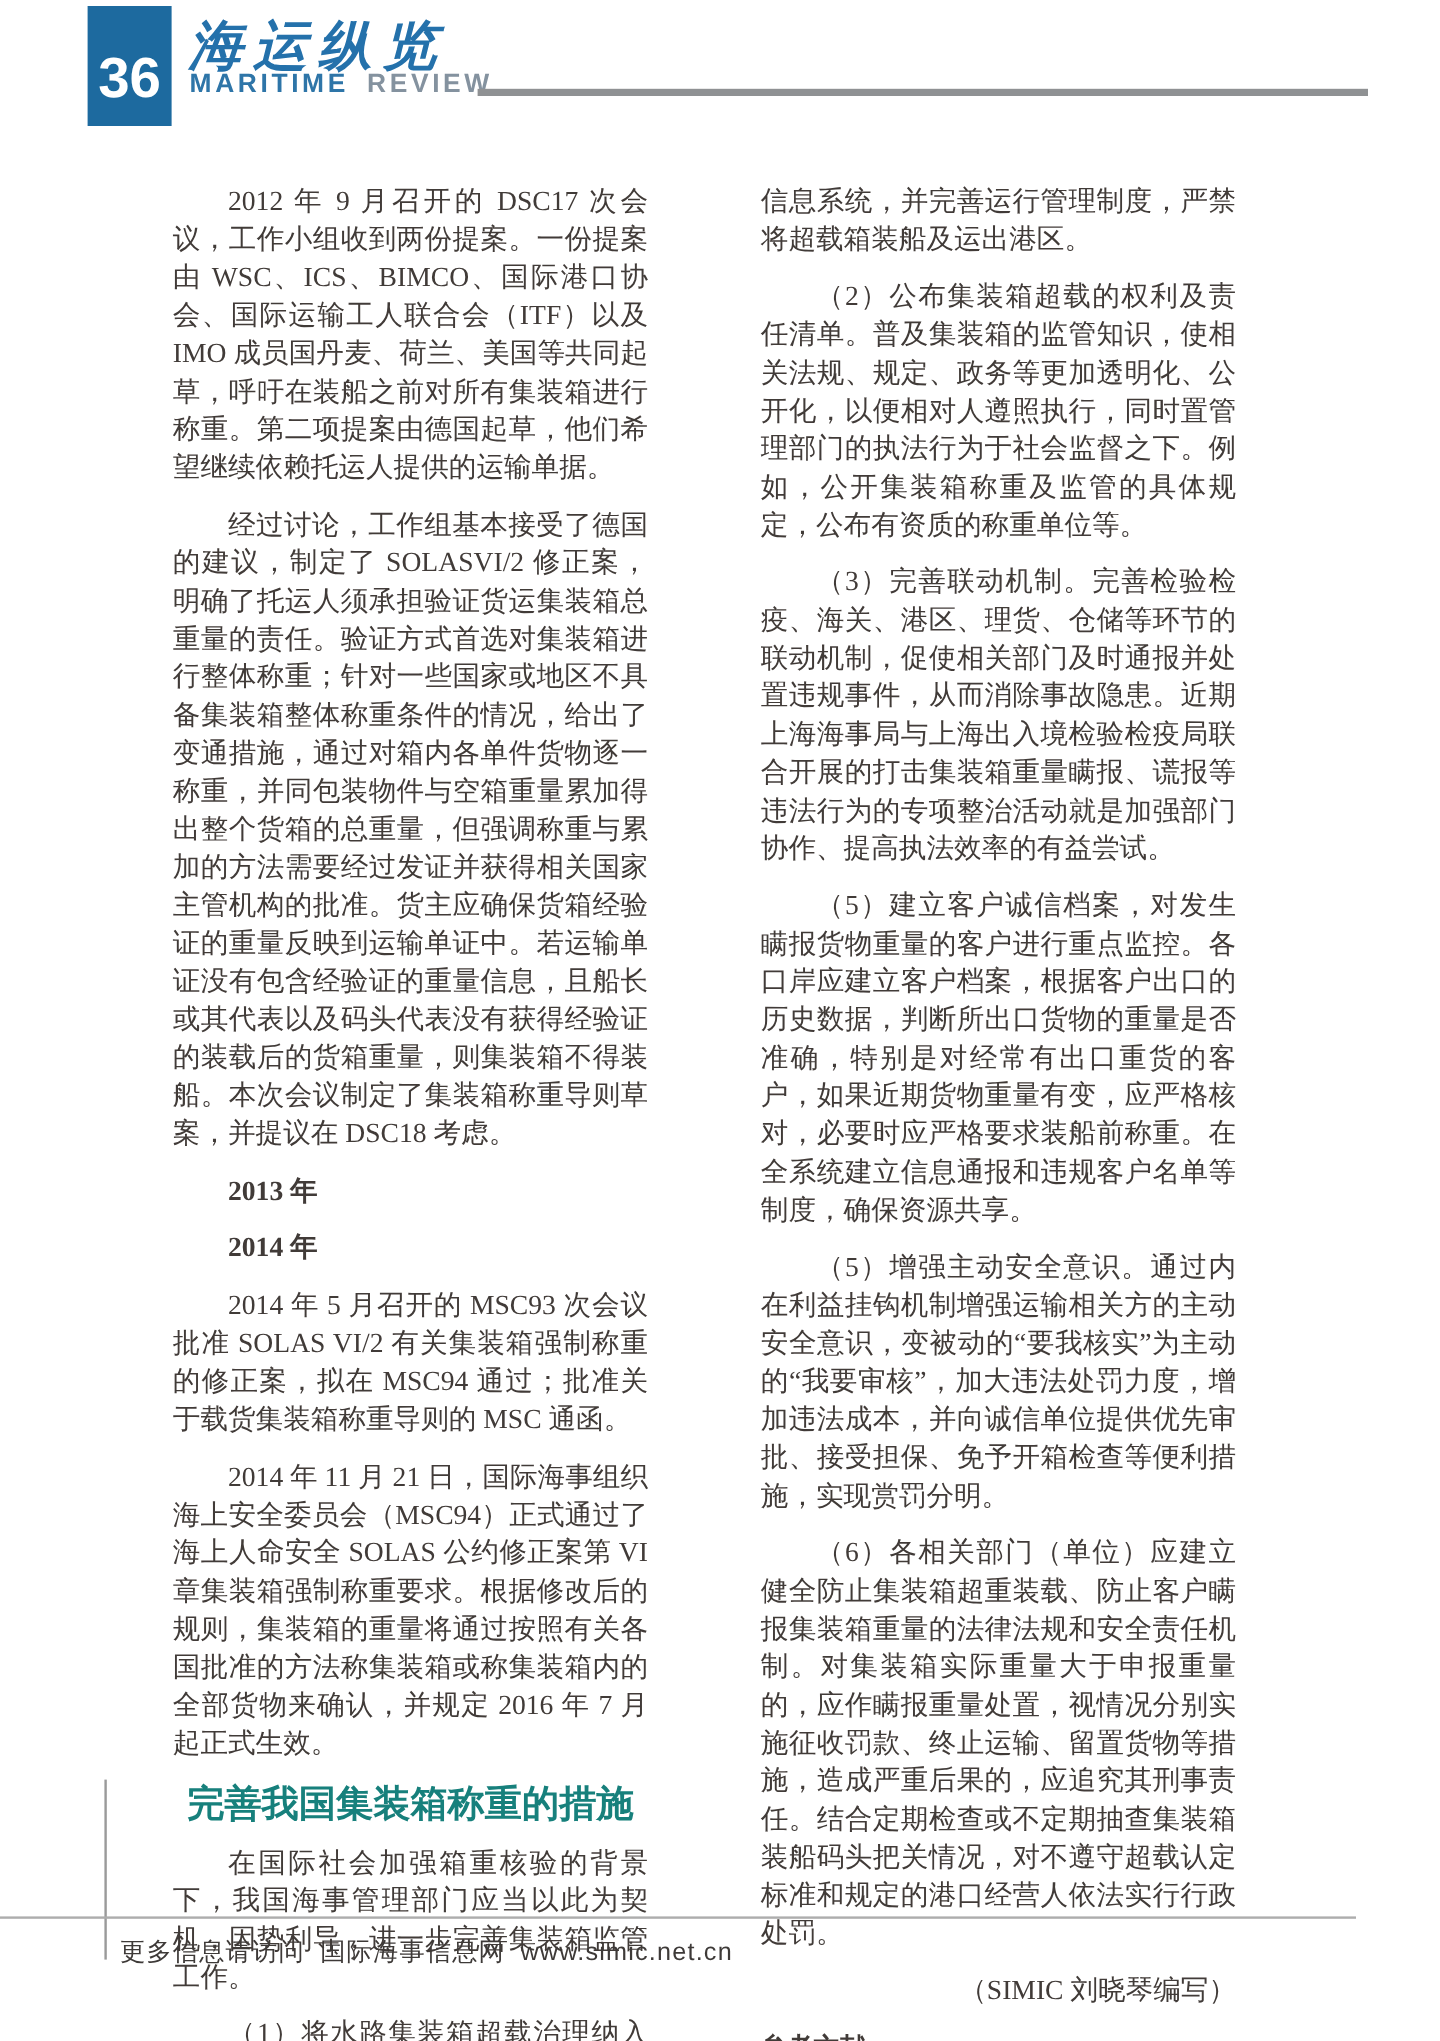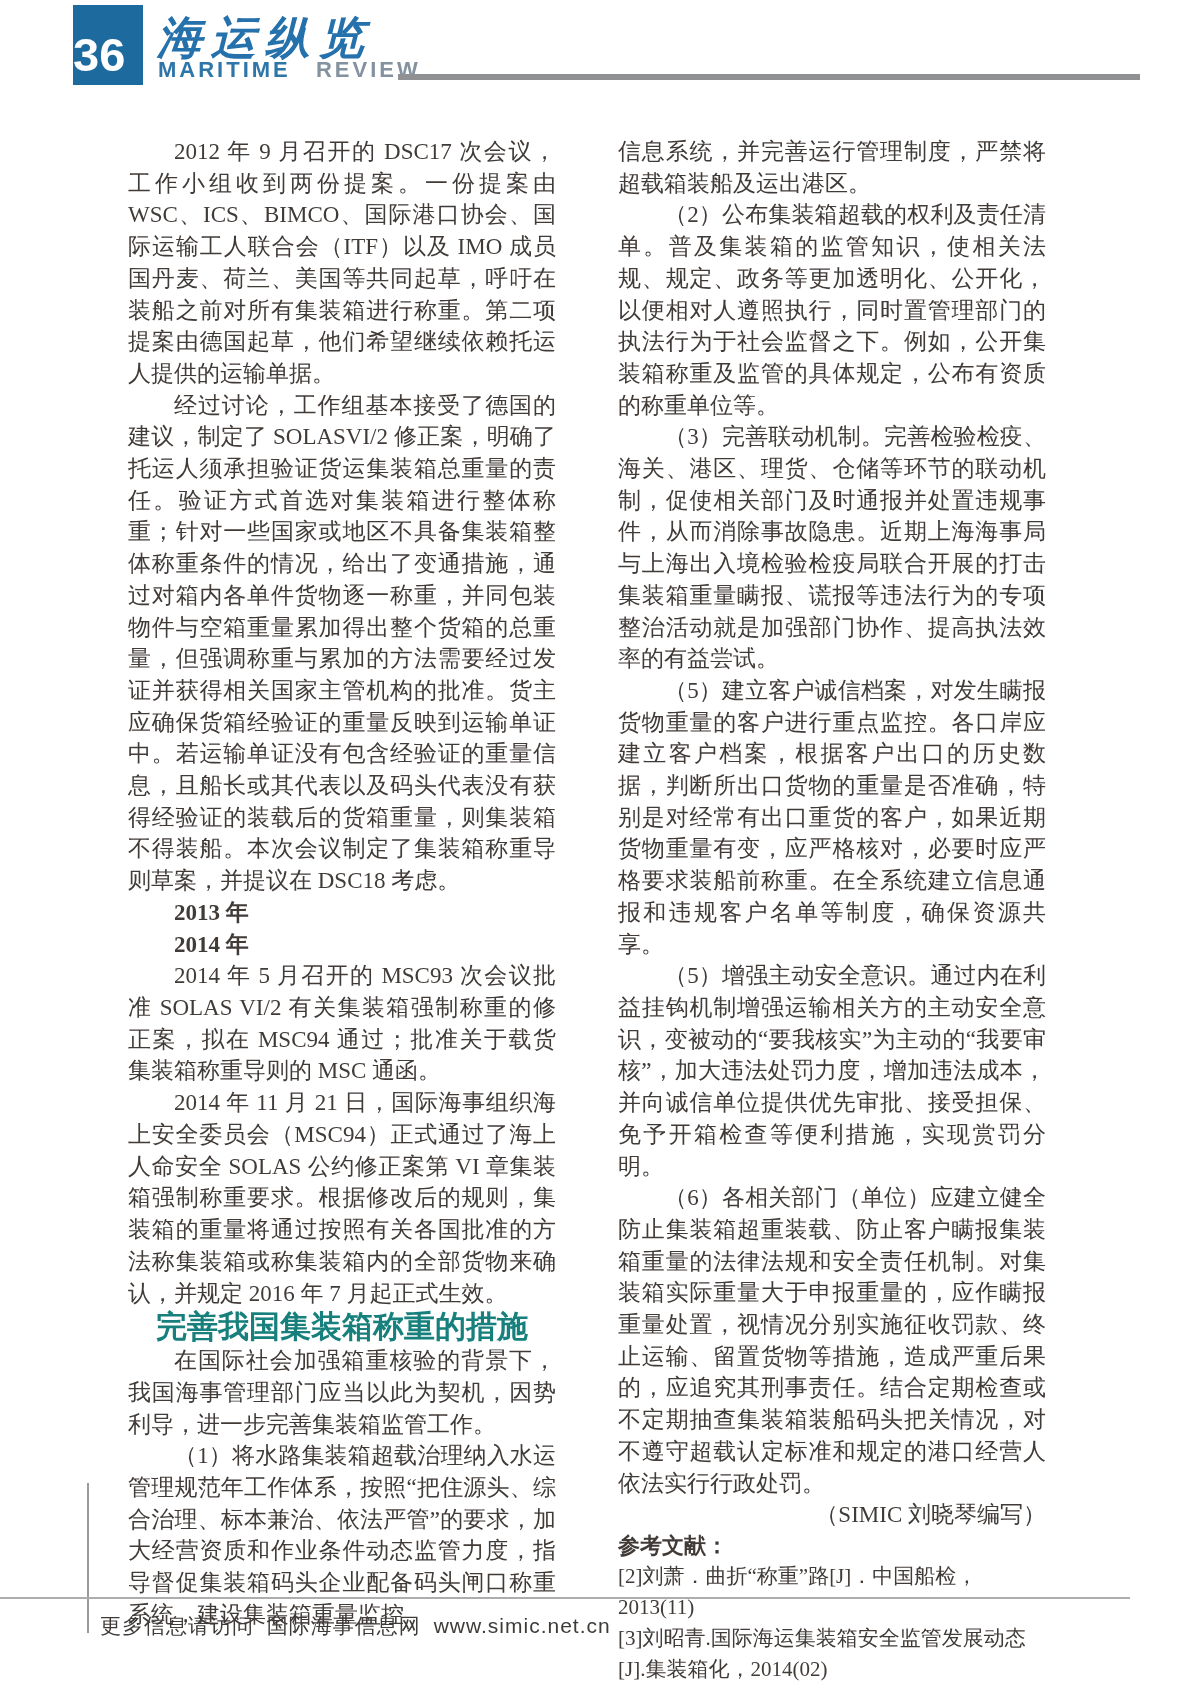--- a/index.html
+++ b/index.html
@@ -8,54 +8,54 @@
     background:#ffffff;
     font-family:"Liberation Serif","DejaVu Serif",serif;
     color:#413b38;
     position:relative;
     overflow:hidden;
   }
   .page { position:absolute; left:0; top:0; width:1200px; height:1701px; background:#ffffff; }
 
   
   .page-badge {
-    position:absolute; left:73px; top:5px; width:70px; height:80px;
+    position:absolute; left:73px; top:5px; width:70px; height:100px;
     background:#1d6a9f; color:#ffffff;
     font-family:"Liberation Sans","DejaVu Sans",sans-serif;
     font-size:47px; font-weight:bold;
-    display:flex; align-items:flex-end; justify-content:flex-start;
-    padding-bottom:3px; box-sizing:border-box;
+    display:flex; align-items:flex-end; justify-content:center;
+    padding-bottom:13px; box-sizing:border-box;
   }
   .logo-cn {
     position:absolute; left:157px; top:8px;
     font-family:"DejaVu Serif","Liberation Serif",serif;
     font-size:45px; font-weight:bold; font-style:italic;
     letter-spacing:9px; color:#2471ab; white-space:nowrap;
   }
   .logo-en {
     position:absolute; left:158px; top:57px;
     font-family:"Liberation Sans","DejaVu Sans",sans-serif;
     font-size:22px; font-weight:bold; letter-spacing:3px; white-space:nowrap;
   }
   .logo-en .m { color:#2e75a8; }
-  .logo-en .r { color:#84929f; margin-left:16px; }
+  .logo-en .r { color:#84929f; margin-left:6px; }
   .header-rule {
     position:absolute; left:398px; top:74px; width:742px; height:6px;
     background:#8f9193;
   }
 
   
   .col {
     position:absolute; top:136px; width:428px;
     font-size:23px; line-height:31.7px;
     text-align:justify;
   }
   .col-left  { left:128px; }
   .col-right { left:618px; }
-  .col p { margin:0; }
+  .col p { margin:16px; }
   .indent { text-indent:2em; }
   .year { font-weight:bold; text-indent:2em;font-family:Liberation Serif, serif; }
   .section-heading {
     font-family:"Liberation Sans","DejaVu Sans",sans-serif;
     font-weight:bold; color:#17807c;
     font-size:31px; line-height:36px;
     text-align:center; text-indent:0;
     margin:5px 0 7px 0;
   }
   .byline { text-align:right; text-indent:0; }

